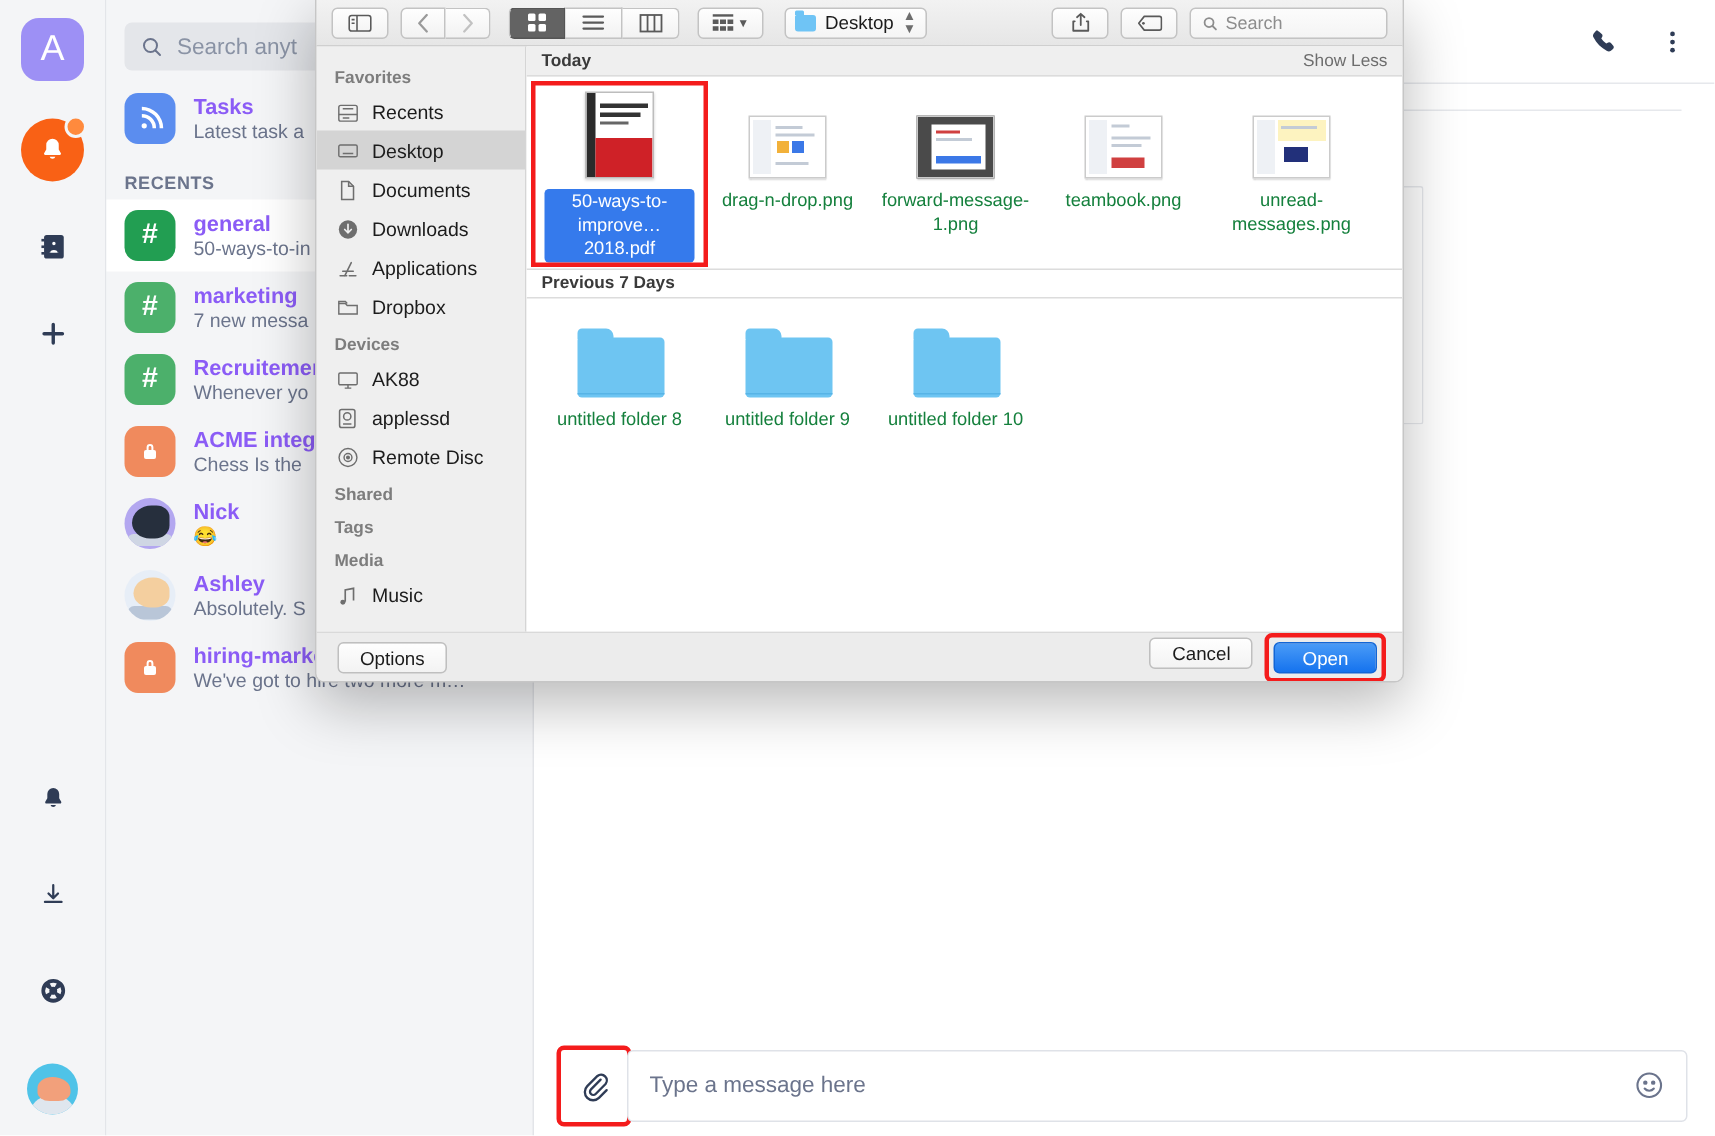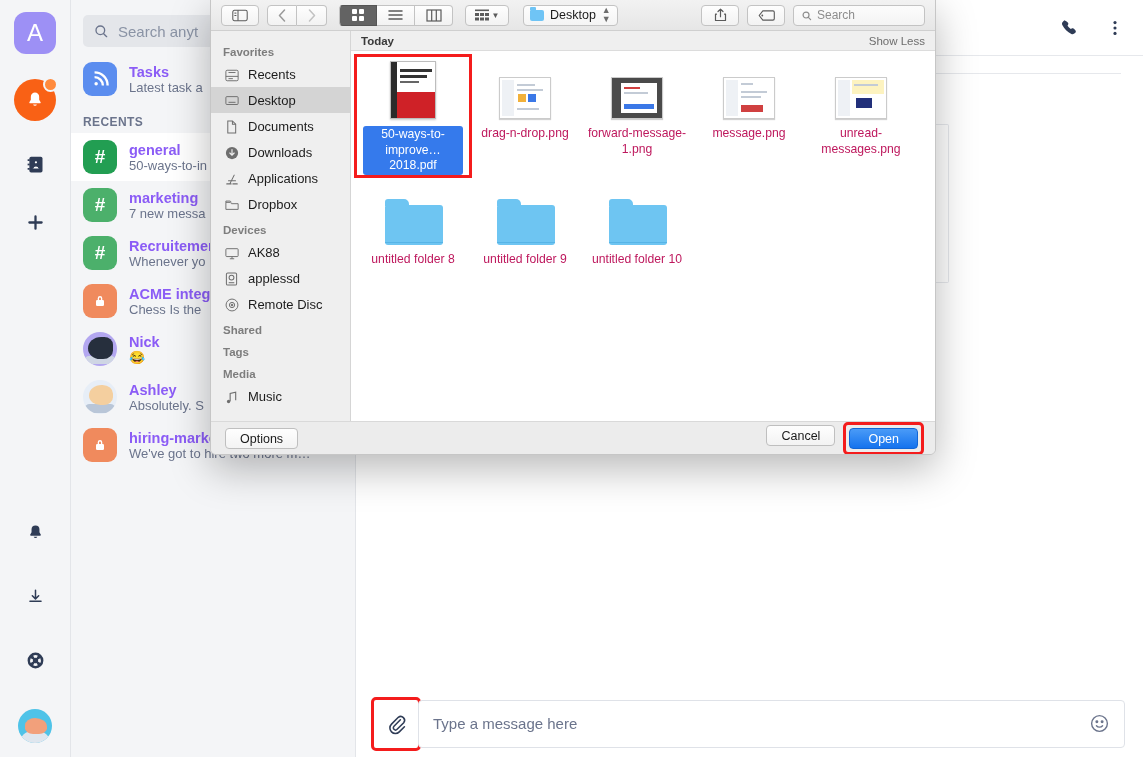--- a/index.html
+++ b/index.html
@@ -240,21 +240,21 @@
     background: #6ec5f2; border-radius: 3px 5px 0 0;
   }
   .thumb-folder .bd {
     position: absolute; left: 0; top: 6px; width: 58px; height: 40px;
     background: #6ec5f2; border-radius: 2px 3px 3px 3px;
   }
   .thumb-folder .bd:after {
     content:""; position:absolute; left:0; right:0; bottom:2px; height:1px; background:#57b4e6;
   }
   .fname {
-    margin-top: 7px; font-size: 12.2px; color: #be185d; text-align: center;
+    margin-top: 7px; font-size: 12.2px; color: #15803d; text-align: center;
     line-height: 1.28; max-width: 100px; word-break: break-word;
   }
   .fname.sel {
     background: #357aec; color: #fff; border-radius: 3px; padding: 1px 4px;
   }
   .file-cell.highlight {
     outline: 3px solid #f41c1c; outline-offset: 0px;
   }
   .dlg-footer {
     height: 34px; background: #ececec; border-top: 1px solid #d9d9d9;
@@ -753,36 +753,39 @@
           <div class="file-cell">
             <div class="thumb">
               <div class="thumb-png">
                 <div class="tl"></div>
                 <div class="bar" style="left:17px;top:5px;width:12px;"></div>
                 <div class="bar" style="left:17px;top:13px;width:26px;"></div>
                 <div class="bar" style="left:17px;top:18px;width:20px;"></div>
                 <div style="position:absolute;left:17px;bottom:6px;width:22px;height:7px;background:#d04040;"></div>
               </div>
             </div>
-            <div class="fname">message.png</div>
+            <div class="fname">teambook.png</div>
           </div>
 
           <div class="file-cell">
             <div class="thumb">
               <div class="thumb-png">
                 <div class="tl"></div>
                 <div style="position:absolute;left:16px;top:2px;right:2px;height:14px;background:#fdf3c0;"></div>
                 <div class="bar" style="left:18px;top:6px;width:24px;"></div>
                 <div style="position:absolute;left:20px;top:20px;width:16px;height:10px;background:#22307a;"></div>
               </div>
             </div>
             <div class="fname">unread-messages.png</div>
           </div>
         </div>
 
+        <div class="grp-head" style="background:#fff;border-top:1px solid #dcdcdc;">
+          <span>Previous 7 Days</span>
+        </div>
 
         <div class="file-grid" style="padding-top:10px;">
           <div class="file-cell">
             <div class="thumb" style="height:50px;">
               <div class="thumb-folder">
                   <div class="tab"></div>
                   <div class="bd"></div>
                 </div>
             </div>
             <div class="fname">untitled folder 8</div>

